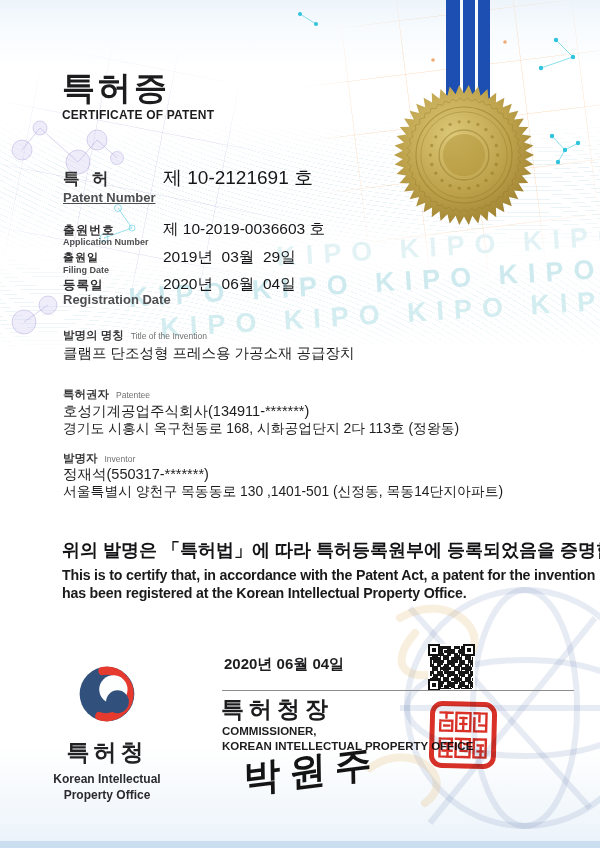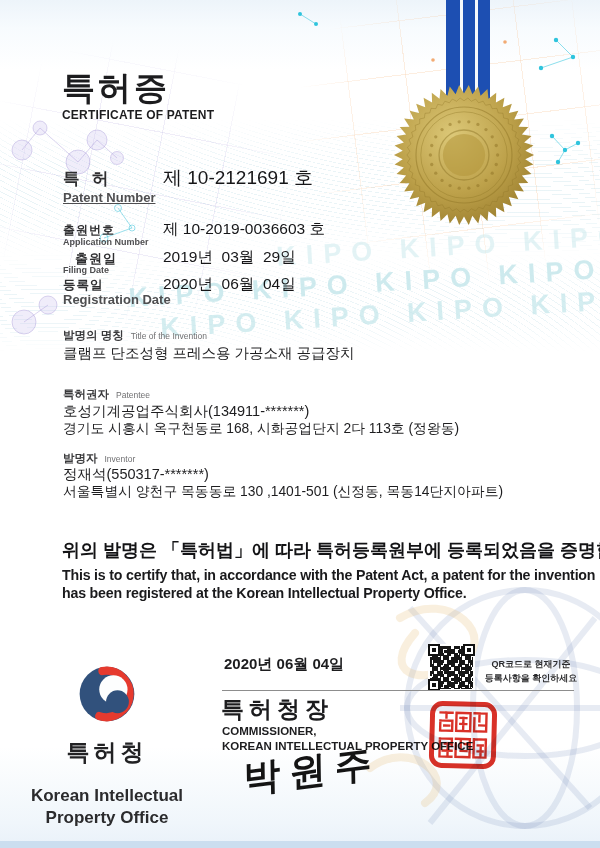--- a/index.html
+++ b/index.html
@@ -46,21 +46,21 @@
   .title-en{left:62px;top:108px;font-size:12px;font-weight:bold;letter-spacing:.2px;}
   .lbl-ko{font-weight:bold;color:#2f2f31;}
   .lbl-en{font-weight:bold;color:#4e4e50;}
   .val{font-weight:normal;color:#161618;white-space:pre;}
   .lk1{left:63px;top:168px;font-size:16.5px;letter-spacing:4px;}
   .le1{left:63px;top:190px;font-size:13px;text-decoration:underline;}
   .v1{left:163px;top:165px;font-size:19px;}
   .lk2{left:63px;top:222px;font-size:12px;letter-spacing:1px;}
   .le2{left:63px;top:237px;font-size:9px;}
   .v2{left:163px;top:219px;font-size:15.5px;}
-  .lk3{left:63px;top:250px;font-size:13px;letter-spacing:1px;margin-left:12px;}
+  .lk3{left:63px;top:250px;font-size:11px;letter-spacing:1px;}
   .le3{left:63px;top:265px;font-size:9px;}
   .v3{left:163px;top:247px;font-size:15.5px;}
   .lk4{left:63px;top:277px;font-size:12.5px;letter-spacing:1px;}
   .le4{left:63px;top:292px;font-size:13px;}
   .v4{left:163px;top:274px;font-size:15.5px;}
   .sec-lbl{font-size:11.5px;color:#3a3a3c;font-weight:bold;}
   .sec-lbl .en{font-size:8.5px;color:#707072;margin-left:7px;font-weight:normal;}
   .sec-val{font-size:14.5px;font-weight:normal;white-space:pre;}
   .inv-l{left:63px;top:328px;}
   .inv-v{left:63px;top:344px;}
@@ -87,21 +87,21 @@
       conic-gradient(#161616 0 25%, #ffffff 0 50%, #161616 0 75%, #ffffff 0) 0 0/7px 7px;}
   .qr-f{position:absolute;width:12px;height:12px;border:2.5px solid #111;background:#fff;box-sizing:border-box;}
   .qr-f::after{content:"";position:absolute;inset:2px;background:#111;}
   .qr-f.tl{left:0;top:0}.qr-f.tr{right:0;top:0}.qr-f.bl{left:0;bottom:0}
   .qr-cap{left:479px;top:657px;width:104px;font-size:9px;font-weight:bold;text-align:center;line-height:1.6;color:#2c2c2e;z-index:4;}
   
   .seal{left:429px;top:701px;width:68px;height:68px;z-index:5;mix-blend-mode:multiply;transform:rotate(1.5deg);opacity:.95;}
   
   .kipo{left:30px;top:663px;width:154px;text-align:center;z-index:4;}
   .kipo-ko{margin-top:8px;font-size:23px;font-weight:bold;letter-spacing:4px;color:#222224;}
-  .kipo-en{margin-top:17px;font-size:17px;font-weight:bold;line-height:1.3;color:#2b2b2d;}
+  .kipo-en{margin-top:4px;font-size:12px;font-weight:bold;line-height:1.3;color:#2b2b2d;}
   .scribbles{z-index:1;}
 </style>
 </head>
 <body>
 
 <div class="page">
 
   <div class="abs grid-lavender"></div>
   <div class="abs grid-orange"></div>
   <div class="abs arc-a"></div>
@@ -256,24 +256,20 @@
   <div class="abs z st-en">This is to certify that, in accordance with the Patent Act, a patent for the invention has been registered at the Korean Intellectual Property Office.</div>
 
   <div class="abs z issue-date">2020년 06월 04일</div>
 
   <div class="abs qr">
     <div class="qr-mod"></div>
     <div class="qr-f tl"></div>
     <div class="qr-f tr"></div>
     <div class="qr-f bl"></div>
   </div>
-  <div class="abs qr-cap">
-    <div>QR코드로 현재기준</div>
-    <div>등록사항을 확인하세요</div>
-  </div>
 
   <div class="abs z rule"></div>
   <div class="abs z comm-ko">특허청장</div>
   <div class="abs z comm-en1">COMMISSIONER,</div>
   <div class="abs z comm-en2">KOREAN INTELLECTUAL PROPERTY OFFICE</div>
   <div class="abs z signature">박원주</div>
 
   <svg class="abs seal" viewBox="0 0 68 68">
     <g fill="none" stroke="#d7261c" stroke-width="2.4" stroke-linecap="square">
       <rect x="3" y="3" width="62" height="62" rx="10" stroke-width="5"></rect>

